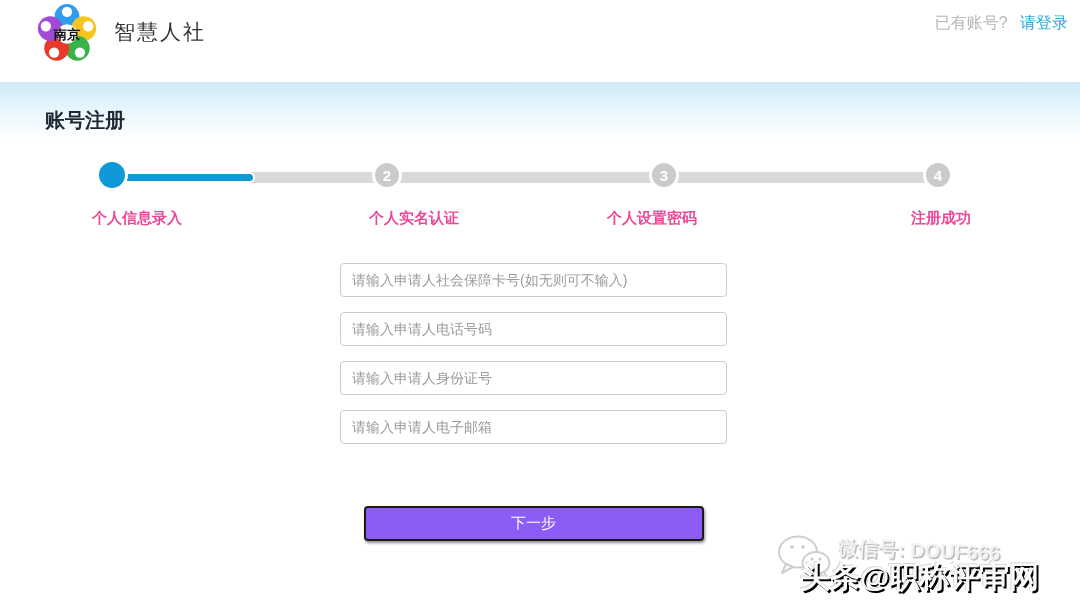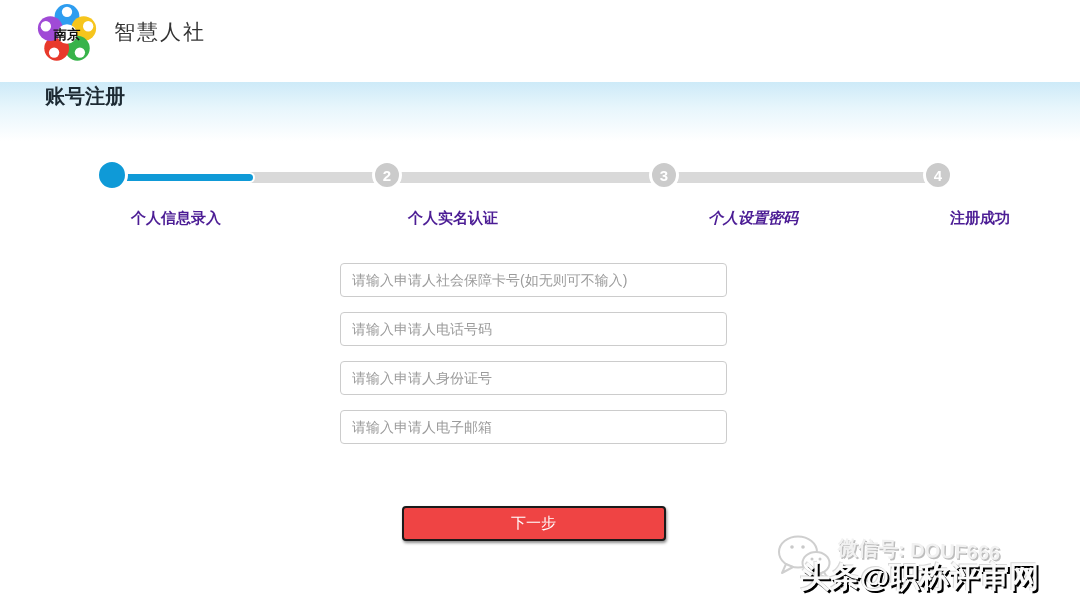--- a/index.html
+++ b/index.html
@@ -23,21 +23,21 @@
   .account-hint { color: #b5b5b5; }
   .login-link { color: #2aa7e0; margin-left: 8px; text-decoration: none; cursor: pointer; }
 
   
   .title-band {
     height: 59px;
     background: linear-gradient(180deg, #cdeaf8 0%, #e8f6fc 45%, #ffffff 100%);
     position: relative;
   }
   .section-title {
-    position: absolute; left: 45px; top: 1px;
+    position: absolute; left: 45px; top: 25px;
     font-size: 20px; font-weight: bold; color: #1d2a33;
   }
 
   
   .stepper { position: relative; height: 110px; }
   .track {
     position: absolute; left: 115px; width: 826px; top: 31px; height: 11px;
     background: #d9d9d9; border-radius: 6px;
   }
   .progress-fill {
@@ -47,37 +47,37 @@
   .step-circle {
     position: absolute; width: 30px; height: 30px; top: 19px;
     background: #cbcbcb; border: 3px solid #ffffff; border-radius: 50%;
     display: flex; align-items: center; justify-content: center;
     color: #fff; font-weight: bold; font-size: 15px;
   }
   .step-circle.active { background: #0f9ad7; width: 32px; height: 32px; top: 18px; }
   .c1 { left: 96px; } .c2 { left: 372px; } .c3 { left: 649px; } .c4 { left: 923px; }
   .step-label {
     position: absolute; top: 68px; transform: translateX(-50%);
-    font-size: 15px; font-weight: bold; color: #4c1d95; white-space: nowrap; margin-left: 39px;
+    font-size: 15px; font-weight: bold; color: #ec4899; white-space: nowrap;
   }
-  .l1 { left: 137px; } .l2 { left: 414px; } .l3 { left: 714px; font-style: italic; } .l4 { left: 941px; }
+  .l1 { left: 137px; } .l2 { left: 414px; } .l3 { left: 652px; } .l4 { left: 941px; }
 
   
   .form-col { margin: 12px 0 0 340px; width: 387px; }
   .text-input {
     display: block; width: 100%; height: 34px; margin-bottom: 15px;
     border: 1px solid #cccccc; border-radius: 4px;
     padding: 0 11px; font-size: 14px; color: #333;
     font-family: "Liberation Sans", sans-serif;
     outline: none; background: #fff;
   }
   .text-input::placeholder { color: #9b9b9b; opacity: 1; }
   .next-btn {
-    display: block; margin: 62px auto 0; width: 264px; height: 35px;
-    background: #ef4444; border: 2px solid #1a1a1a; border-radius: 4px;
+    display: block; margin: 62px auto 0; width: 340px; height: 35px;
+    background: #8b5cf6; border: 2px solid #1a1a1a; border-radius: 4px;
     color: #ffffff; font-size: 15px; cursor: pointer;
     font-family: "Liberation Sans", sans-serif;
     box-shadow: 1px 2px 3px rgba(0,0,0,0.45);
   }
 
   
   .watermark { position: absolute; right: 4px; bottom: 8px; width: 302px; height: 66px; pointer-events: none; }
   .wm-icon { position: absolute; left: 2px; top: 0; }
   .wm-line1 {
     position: absolute; left: 64px; top: 4px;
@@ -105,20 +105,24 @@
       <circle cx="31" cy="7.5" r="5" fill="#ffffff"></circle>
       <circle cx="51.5" cy="21.5" r="5" fill="#ffffff"></circle>
       <circle cx="43.5" cy="47" r="5" fill="#ffffff"></circle>
       <circle cx="18.5" cy="47" r="5" fill="#ffffff"></circle>
       <circle cx="10.5" cy="21.5" r="5" fill="#ffffff"></circle>
       <circle cx="31" cy="29" r="9.5" fill="#ffffff"></circle>
       <text x="31" y="34" text-anchor="middle" font-size="13" font-weight="bold" fill="#111" font-family="'Liberation Serif', serif">南京</text>
     </svg>
   </div>
   <div class="brand-title">智慧人社</div>
+  <div class="header-right">
+    <span class="account-hint">已有账号?</span>
+    <a class="login-link" href="#">请登录</a>
+  </div>
 </div>
 
 <div class="title-band">
   <div class="section-title">账号注册</div>
 </div>
 
 <div class="stepper">
   <div class="track"></div>
   <div class="progress-fill"></div>
 

